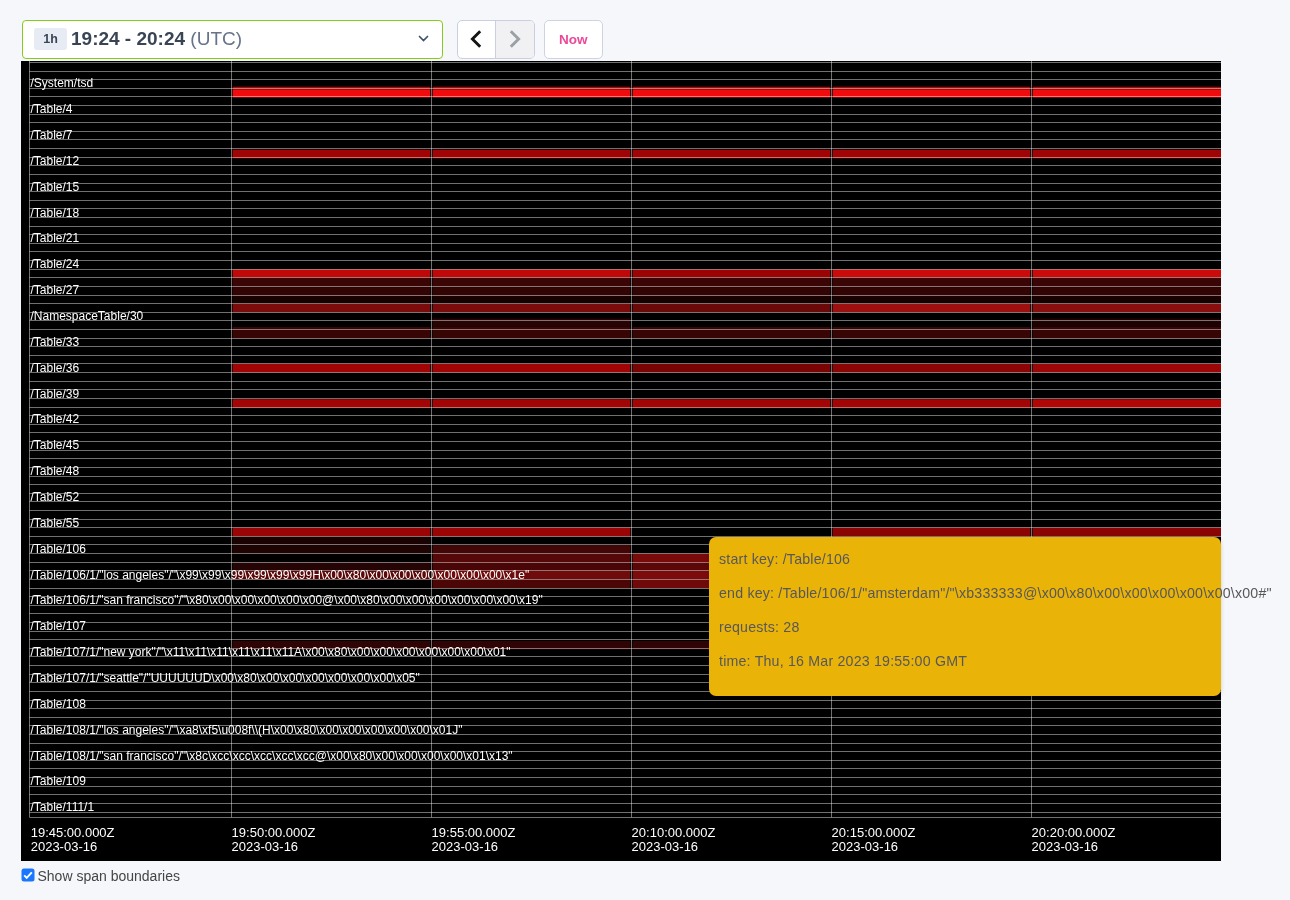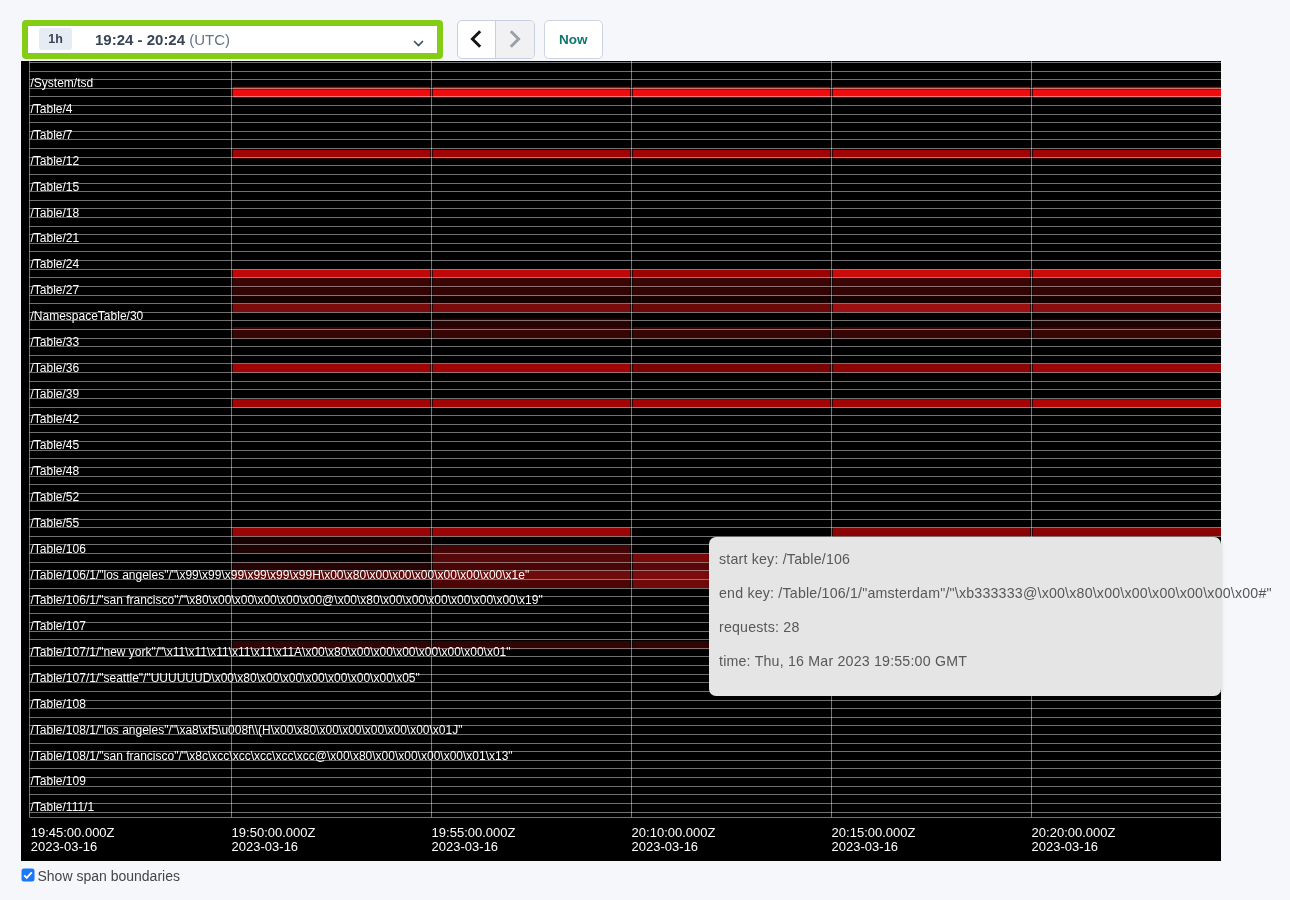--- a/index.html
+++ b/index.html
@@ -1,23 +1,23 @@
 <!DOCTYPE html>
 <html><head><meta charset="utf-8"><style>
 *{margin:0;padding:0;box-sizing:border-box}
 html,body{width:1290px;height:900px;background:#f5f7fa;font-family:"Liberation Sans",sans-serif;position:relative;overflow:hidden}
-.dd{position:absolute;left:22px;top:20px;width:421px;height:38.5px;background:#fff;border:6px solid #84cc16;border-radius:4px;display:flex;align-items:center}
+.dd{position:absolute;left:22px;top:20px;width:421px;height:38.5px;background:#fff;border:1px solid #84cc16;border-radius:4px;display:flex;align-items:center}
 .badge{margin-left:11px;background:#e7ebf3;border-radius:3px;height:22px;width:33px;display:flex;align-items:center;justify-content:center;font-size:12.5px;font-weight:bold;color:#394455}
-.tr{margin-left:23px;font-size:15px;font-weight:bold;color:#394455}
+.tr{margin-left:4px;font-size:19px;font-weight:bold;color:#394455}
 .utc{font-weight:normal;color:#667389}
 .grp{position:absolute;left:456.5px;top:20px;width:78.5px;height:38.5px;display:flex;border:1px solid #c9cfdf;border-radius:5px;overflow:hidden;background:#fff}
 .grp .b{flex:1;display:flex;align-items:center;justify-content:center}
 .grp .b2{background:#f1f1f3;border-left:1px solid #c9cfdf}
-.now{position:absolute;left:544px;top:20px;width:58.5px;height:38.5px;background:#fff;border:1px solid #cdd3e0;border-radius:5px;display:flex;align-items:center;justify-content:center;font-size:13.5px;font-weight:bold;color:#0f766e}
-.tip{position:absolute;left:709px;top:537.3px;width:512px;height:158.3px;background:#e5e5e5;border-radius:7px;box-shadow:0 1px 4px rgba(0,0,0,.18);font-size:14.2px;letter-spacing:.2px;color:#58585a;padding:5px 0 0 10px;line-height:34px;white-space:nowrap}
+.now{position:absolute;left:544px;top:20px;width:58.5px;height:38.5px;background:#fff;border:1px solid #cdd3e0;border-radius:5px;display:flex;align-items:center;justify-content:center;font-size:13.5px;font-weight:bold;color:#ec4899}
+.tip{position:absolute;left:709px;top:537.3px;width:512px;height:158.3px;background:#eab308;border-radius:7px;box-shadow:0 1px 4px rgba(0,0,0,.18);font-size:14.2px;letter-spacing:.2px;color:#58585a;padding:5px 0 0 10px;line-height:34px;white-space:nowrap}
 .cbrow{position:absolute;left:20.5px;top:867.5px;display:flex;font-size:14px;color:#454545}
 </style></head><body>
 <div class="dd">
     <span class="badge">1h</span>
     <span class="tr">19:24 - 20:24 <span class="utc">(UTC)</span></span>
 <svg style="position:absolute;right:13px;top:14px" width="11" height="8" viewBox="0 0 11 8">
       <path d="M1.5 1.5 L5.5 5.6 L9.5 1.5" stroke="#43526b" stroke-width="1.7" fill="none" stroke-linecap="round"></path>
     </svg>
   </div>
 <div class="grp">

